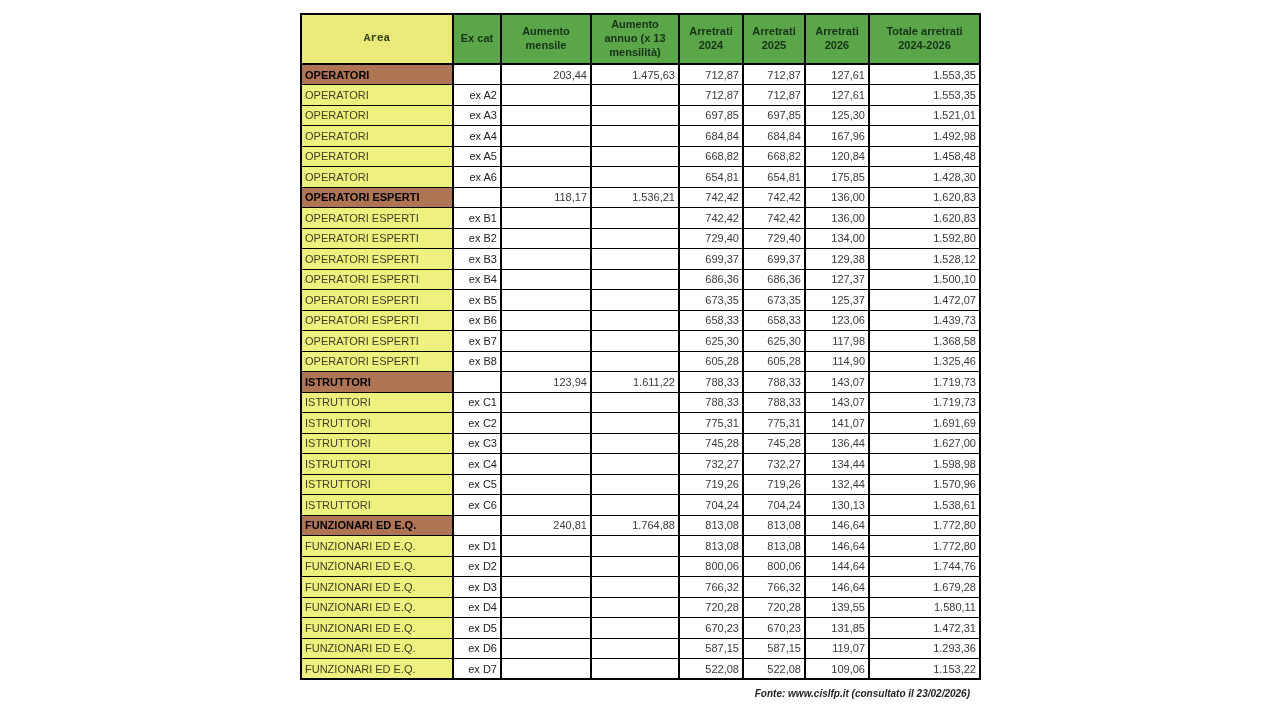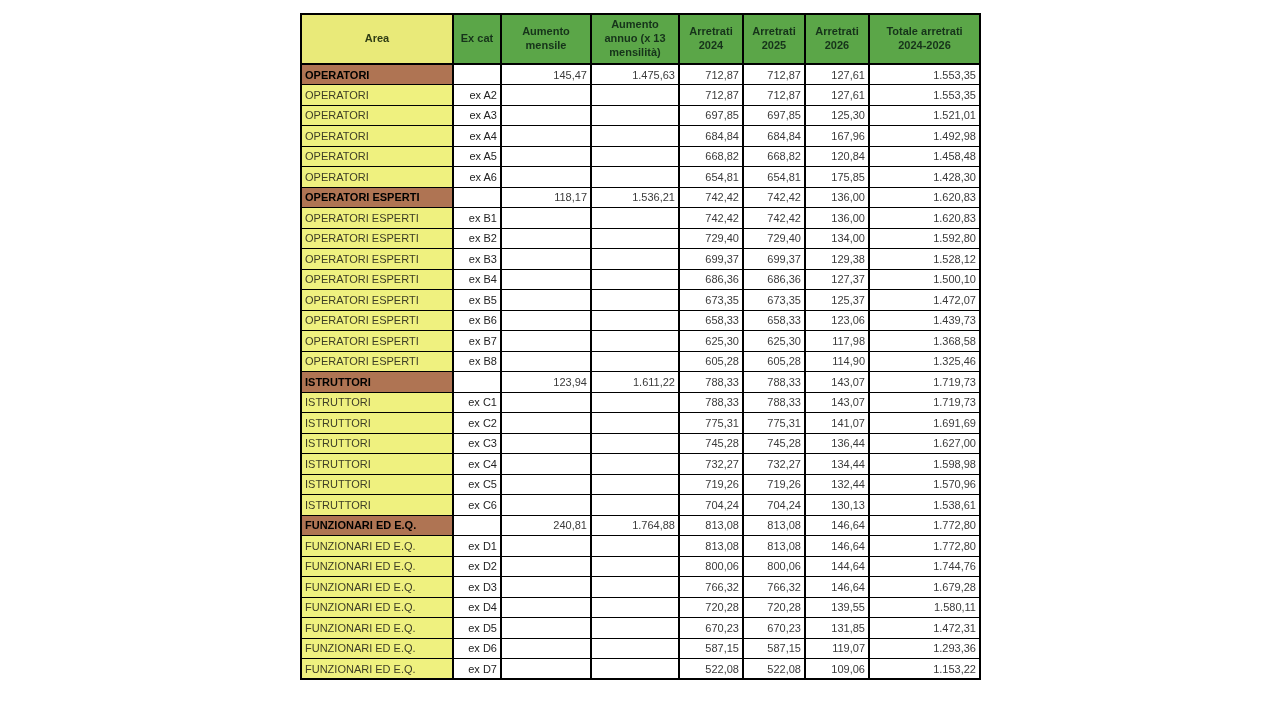--- a/index.html
+++ b/index.html
@@ -33,21 +33,21 @@
     color: #16331a;
     font-weight: bold;
     text-align: center;
     vertical-align: middle;
     height: 50px;
     line-height: 1.25;
     white-space: normal;
     padding: 2px;
     border-bottom-width: 2px;
   }
-  .arrears-table thead th.col-area { background: #e9ea79; color: #2f3d14; }
+  .arrears-table thead th.col-area { background: #e9ea79; color: #2f3d14; font-family: Liberation Mono, monospace; }
 
   .arrears-table tbody tr { height: 20.5px; }
   .arrears-table tbody td {
     background: #ffffff;
     color: #3a3a3a;
     text-align: right;
     white-space: nowrap;
     vertical-align: middle;
   }
   .arrears-table td.col-area { text-align: left; color: #3e3e26; }
@@ -91,21 +91,21 @@
           <th class="col-arretrati_2024">Arretrati 2024</th>
           <th class="col-arretrati_2025">Arretrati 2025</th>
           <th class="col-arretrati_2026">Arretrati 2026</th>
           <th class="col-totale">Totale arretrati 2024-2026</th>
         </tr>
     </thead>
     <tbody>
         <tr class="section-row">
           <td class="col-area">OPERATORI</td>
           <td class="col-ex_cat"></td>
-          <td class="col-aumento_mensile">145,47</td>
+          <td class="col-aumento_mensile">203,44</td>
           <td class="col-aumento_annuo">1.475,63</td>
           <td class="col-arretrati_2024">712,87</td>
           <td class="col-arretrati_2025">712,87</td>
           <td class="col-arretrati_2026">127,61</td>
           <td class="col-totale">1.553,35</td>
         </tr>
         <tr class="detail-row">
           <td class="col-area">OPERATORI</td>
           <td class="col-ex_cat">ex A2</td>
           <td class="col-aumento_mensile"></td>
@@ -391,14 +391,15 @@
           <td class="col-aumento_mensile"></td>
           <td class="col-aumento_annuo"></td>
           <td class="col-arretrati_2024">522,08</td>
           <td class="col-arretrati_2025">522,08</td>
           <td class="col-arretrati_2026">109,06</td>
           <td class="col-totale">1.153,22</td>
         </tr>
       </tbody>
   </table>
 
+  <div class="footer-note">Fonte: www.cislfp.it (consultato il 23/02/2026)</div>
 
 </div>
 
 </body></html>

